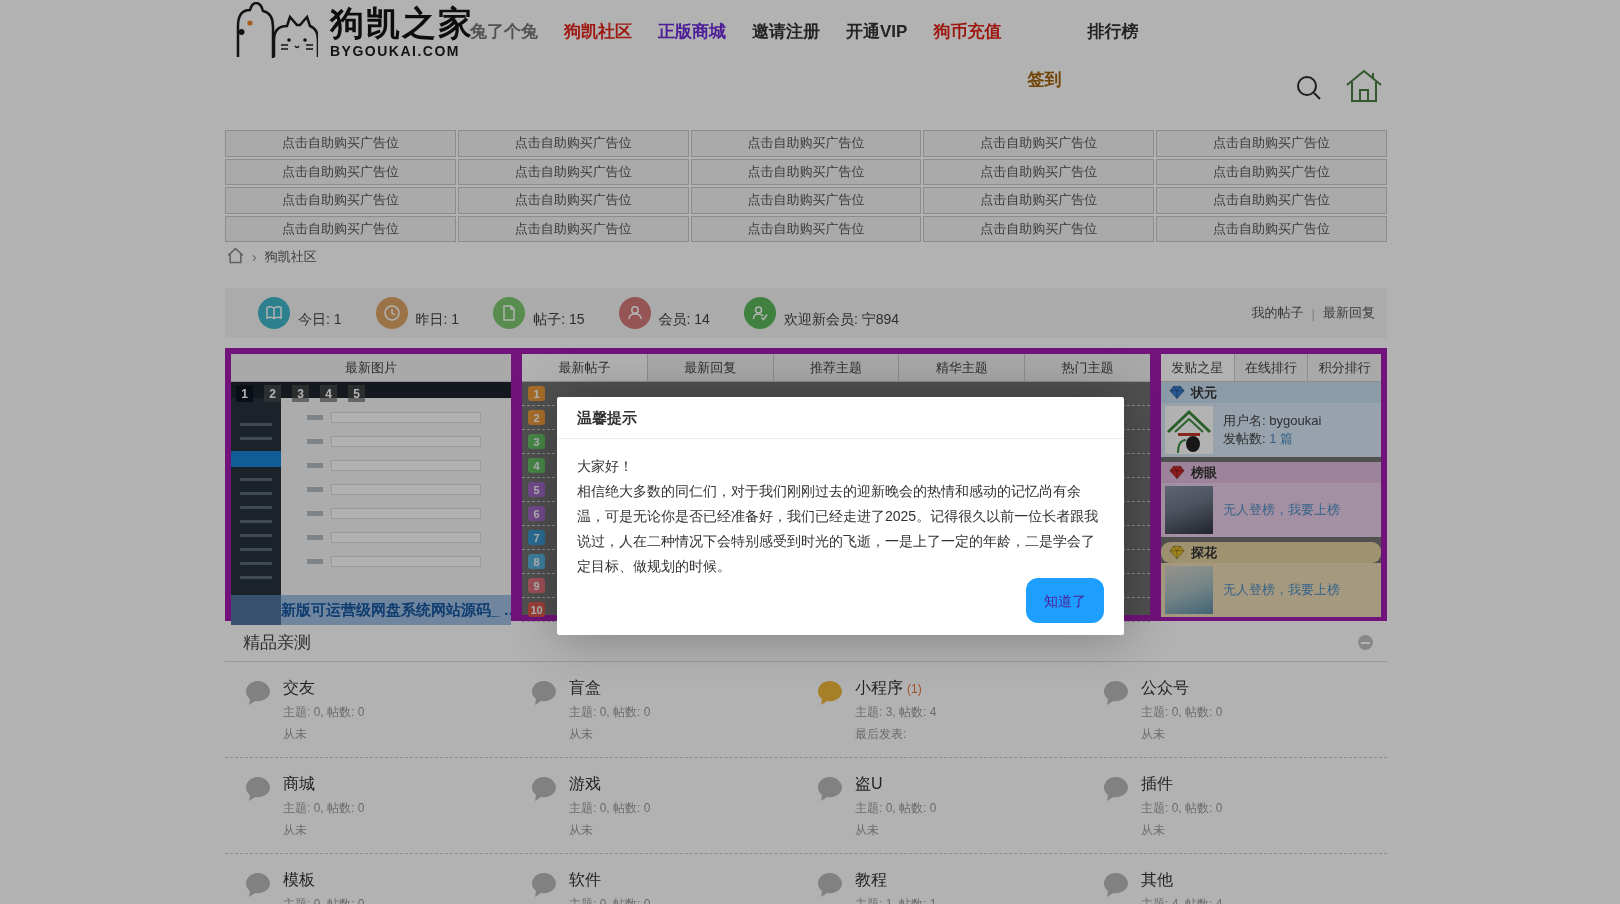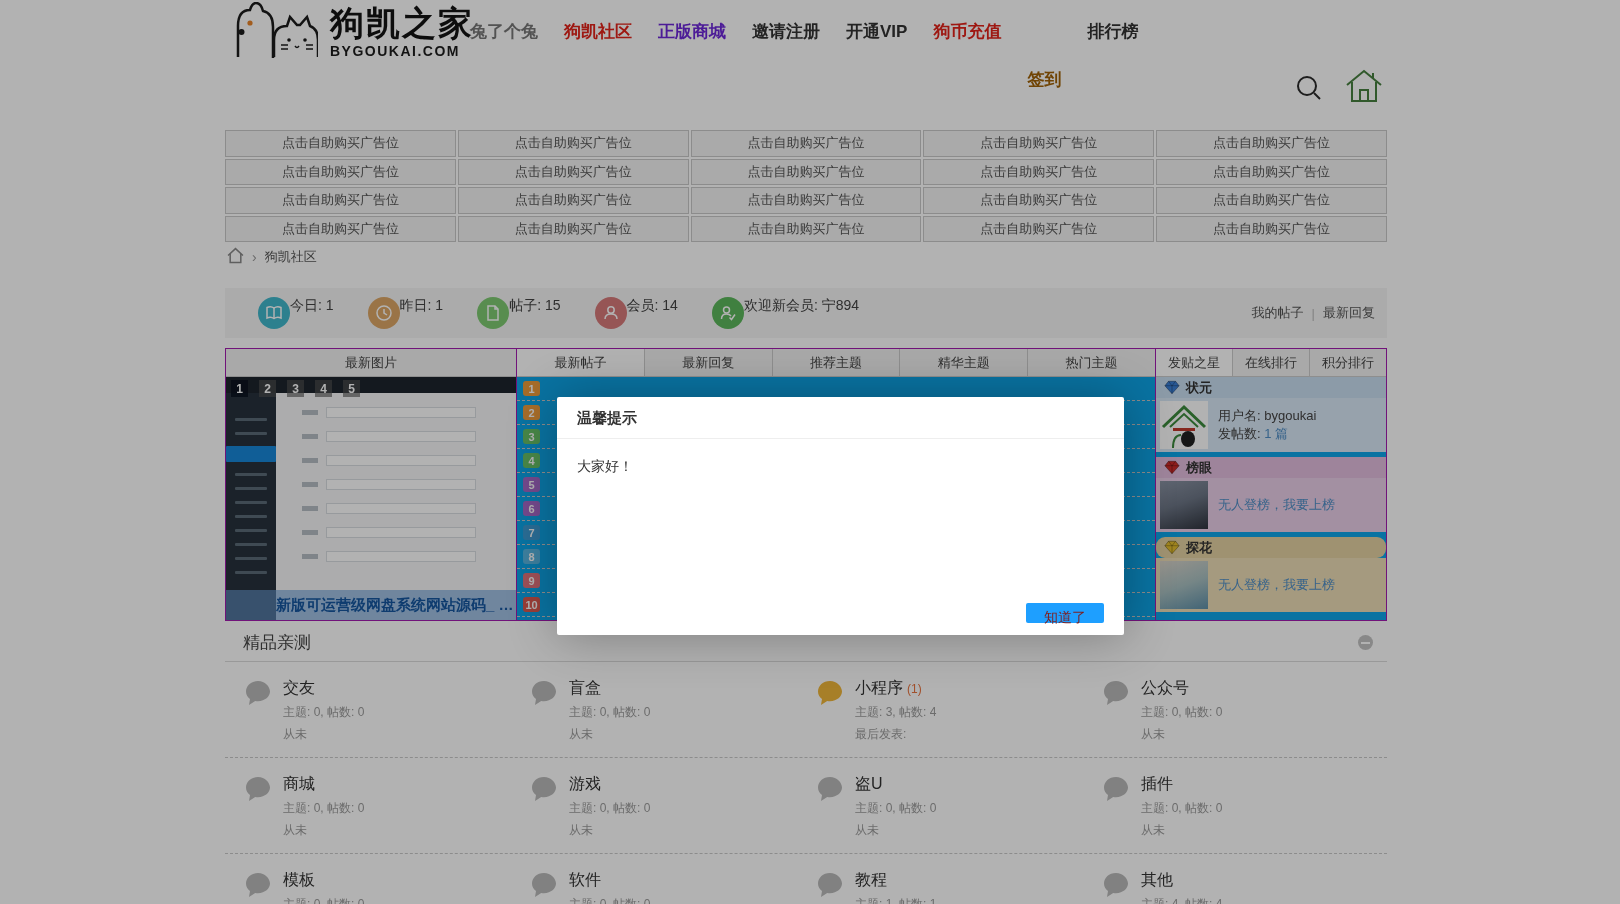--- a/index.html
+++ b/index.html
@@ -24,29 +24,29 @@
 
   
   .breadcrumb { position:absolute; left:227px; top:247px; display:flex; align-items:center; gap:8px;
                 font-size:13px; color:#555; }
   .crumb-sep { color:#999; font-size:14px; }
   .crumb-cur { cursor:pointer; }
 
   
   .stats-bar { position:absolute; left:225px; top:288px; width:1162px; height:50px; background:#f5f5f5;
                display:flex; align-items:center; padding-left:33px; gap:34px; }
-  .stat { display:flex; align-items:flex-start; font-size:14px; color:#444; }
+  .stat { display:flex; align-items:flex-end; gap:8px; font-size:14px; color:#444; }
   .stat-icon { width:32px; height:32px; border-radius:50%; display:flex; align-items:center; justify-content:center; flex:none; }
   .stats-links { position:absolute; right:12px; top:0; height:100%; display:flex; align-items:center; gap:8px;
                  font-size:13px; color:#555; }
   .stats-links .lnk { cursor:pointer; }
   .stats-links .sep { color:#bbb; }
 
   
-  .panel { position:absolute; top:348px; background:#0ea5e9; border:1px solid #a21caf; }
+  .panel { position:absolute; top:348px; background:#737373; border:6px solid #a21caf; }
   .left-panel  { left:225px;  width:292px; height:273px; }
   .mid-panel   { left:516px;  width:640px; height:273px; }
   .right-panel { left:1155px; width:232px; height:273px; }
   .tabbar { display:flex; height:28px; background:#f2f2f2; border-bottom:1px solid #ccc; }
   .tab { flex:1; display:flex; align-items:center; justify-content:center; font-size:13px; color:#444;
          border-right:1px solid #ccc; cursor:pointer; white-space:nowrap; }
   .tab:last-child { border-right:none; }
   .tab.active { background:#fff; }
   .panel-head { height:28px; background:#f2f2f2; border-bottom:1px solid #ccc; display:flex;
                 align-items:center; justify-content:center; font-size:13px; color:#444; cursor:pointer; }
@@ -104,22 +104,22 @@
 
   
   .overlay { position:absolute; left:0; top:0; right:0; bottom:0; background:rgba(0,0,0,.30); z-index:20; }
   .modal { position:absolute; left:557px; top:365px; width:567px; height:238px; background:#fff;
            z-index:30; border-radius:2px; box-shadow:1px 1px 50px rgba(0,0,0,.3);margin-top:32px; }
   .modal-title { height:42px; line-height:42px; padding:0 20px; font-size:15px; font-weight:600;
                  color:#333; border-bottom:1px solid #eee; }
   .modal-body { padding:15px 20px 0; font-size:14px; color:#333; line-height:25px; }
   .modal-body p { margin:0; }
   .modal-greeting { margin-bottom:0; }
-  .modal-confirm { position:absolute; right:20px; bottom:12px; height:20px; line-height:28px; padding:0 18px;
-                   background:#1E9FFF; color:#7f1d1d; font-size:14px; border:none; border-radius:2px; cursor:pointer; }
+  .modal-confirm { position:absolute; right:20px; bottom:12px; height:45px; line-height:28px; padding:0 18px;
+                   background:#1E9FFF; color:#4c1d95; font-size:14px; border:none; border-radius:12px; cursor:pointer; }
 </style>
 </head>
 <body>
 
 <div class="page">
 
   <div class="logo">
     <span>
       <svg width="92" height="56" viewBox="0 0 92 56" fill="none">
         <path d="M12 55 V24 Q12 8 24 8 q2 -7 6 -7 q5 0 7 8 q10 2 10 16 v38" stroke="#1c1c1c" stroke-width="2.5" fill="#fff"></path>
@@ -555,17 +555,18 @@
           </div>
       </div>
     </div>
   </div>
 
   <div class="overlay"></div>
   <div class="modal">
     <div class="modal-title">温馨提示</div>
     <div class="modal-body">
       <p class="modal-greeting">大家好！</p>
+      <p>相信绝大多数的同仁们，对于我们刚刚过去的迎新晚会的热情和感动的记忆尚有余温，可是无论你是否已经准备好，我们已经走进了2025。记得很久以前一位长者跟我说过，人在二种情况下会特别感受到时光的飞逝，一是上了一定的年龄，二是学会了定目标、做规划的时候。</p>
     </div>
     <button class="modal-confirm">知道了</button>
   </div>
 
 </div>
 
 </body></html>

